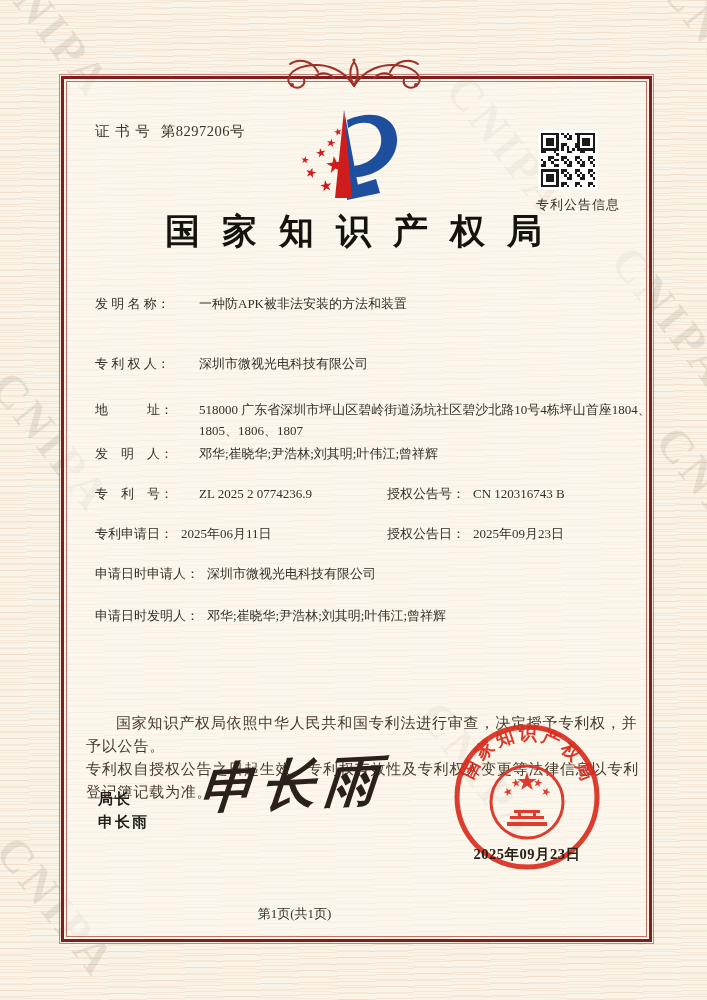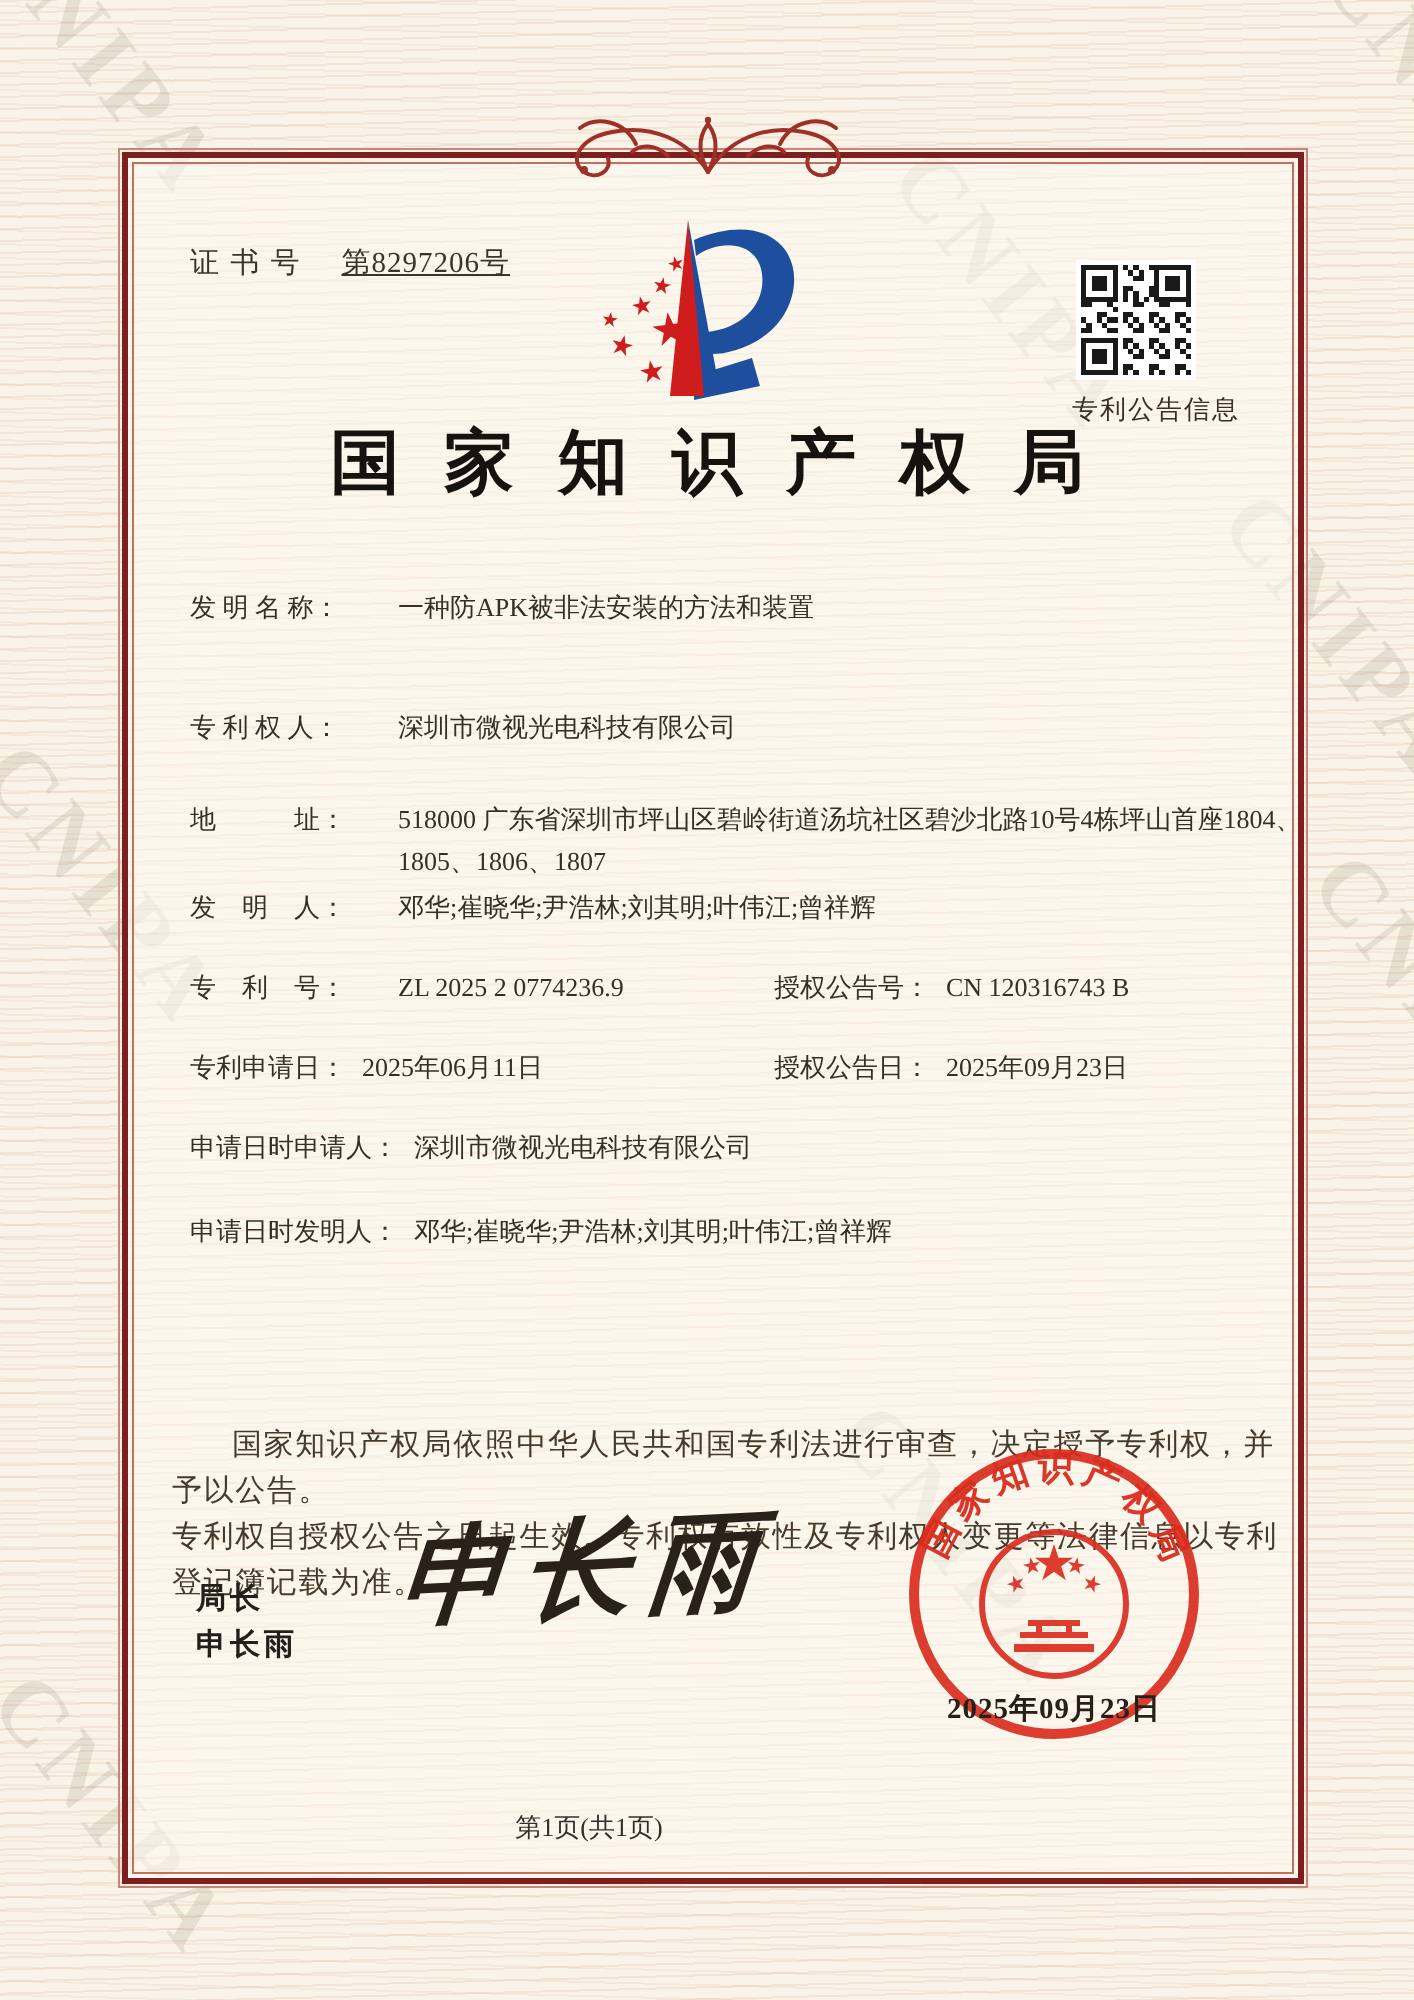--- a/index.html
+++ b/index.html
@@ -25,21 +25,21 @@
     position:absolute; left:61px; top:76px; width:591px; height:866px;
     box-sizing:border-box; border:3px solid #7e1f1f;
     outline:1px solid #c8867a; outline-offset:1px;
     background:rgba(253,250,242,0.55); z-index:2;
   }
   .frame-inner{
     position:absolute; inset:2px; border:1px solid #bf7262; pointer-events:none;
   }
   .abs{position:absolute; z-index:3;}
   .cert-row{left:95px; top:122px; font-size:14.5px; letter-spacing:1px; color:#3a342c;}
-  .cert-row .num{margin-left:20px; letter-spacing:0.5px;text-decoration:underline;}
+  .cert-row .num{margin-left:10px; letter-spacing:0.5px;}
   .logo{left:287px; top:110px; width:140px; height:94px;}
   .qr{left:538px; top:130px; width:60px; height:60px;}
   .qr-caption{left:520px; top:196px; width:100px; text-align:right;
     font-size:13px; color:#3a2f26; letter-spacing:1px;}
   .title{left:0; top:208px; width:707px; text-align:center;
     font-size:35px; font-weight:bold; color:#16130f;
     letter-spacing:22px; text-indent:22px;}
   .row{left:95px; display:flex; font-size:13px; line-height:21px; color:#343028;}
   .row .lbl{min-width:96px; white-space:nowrap;}
   .row .val{margin-left:8px;}

